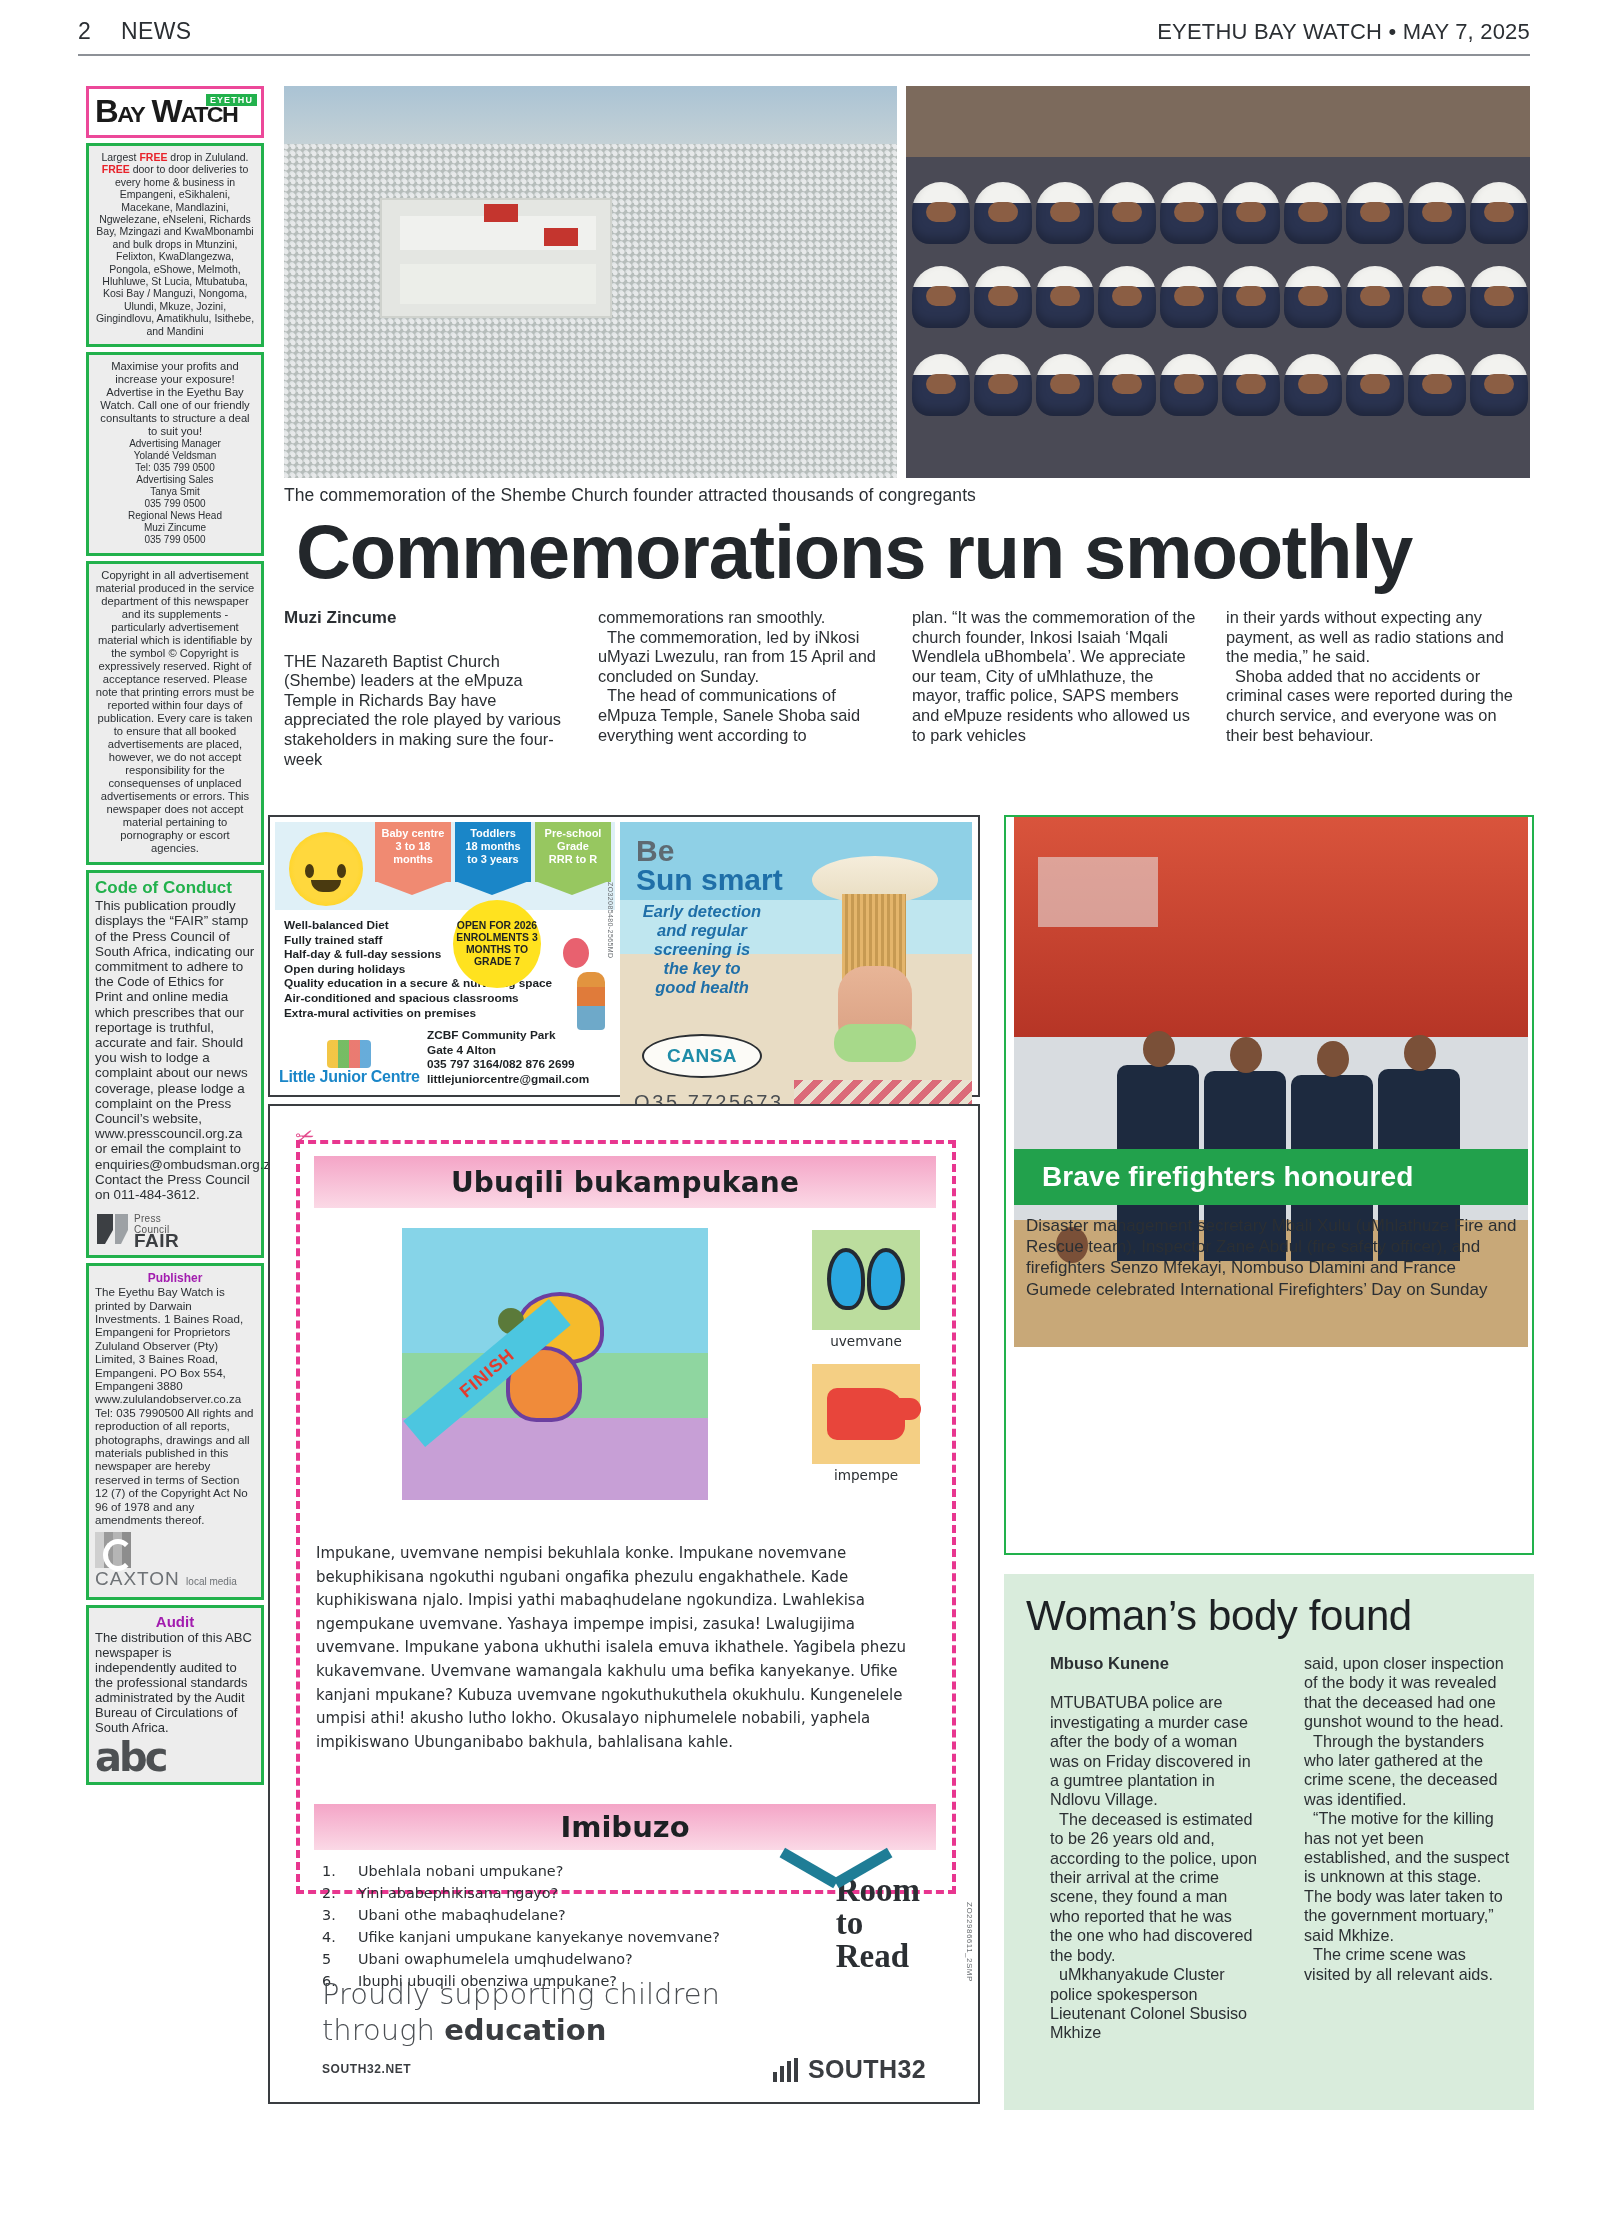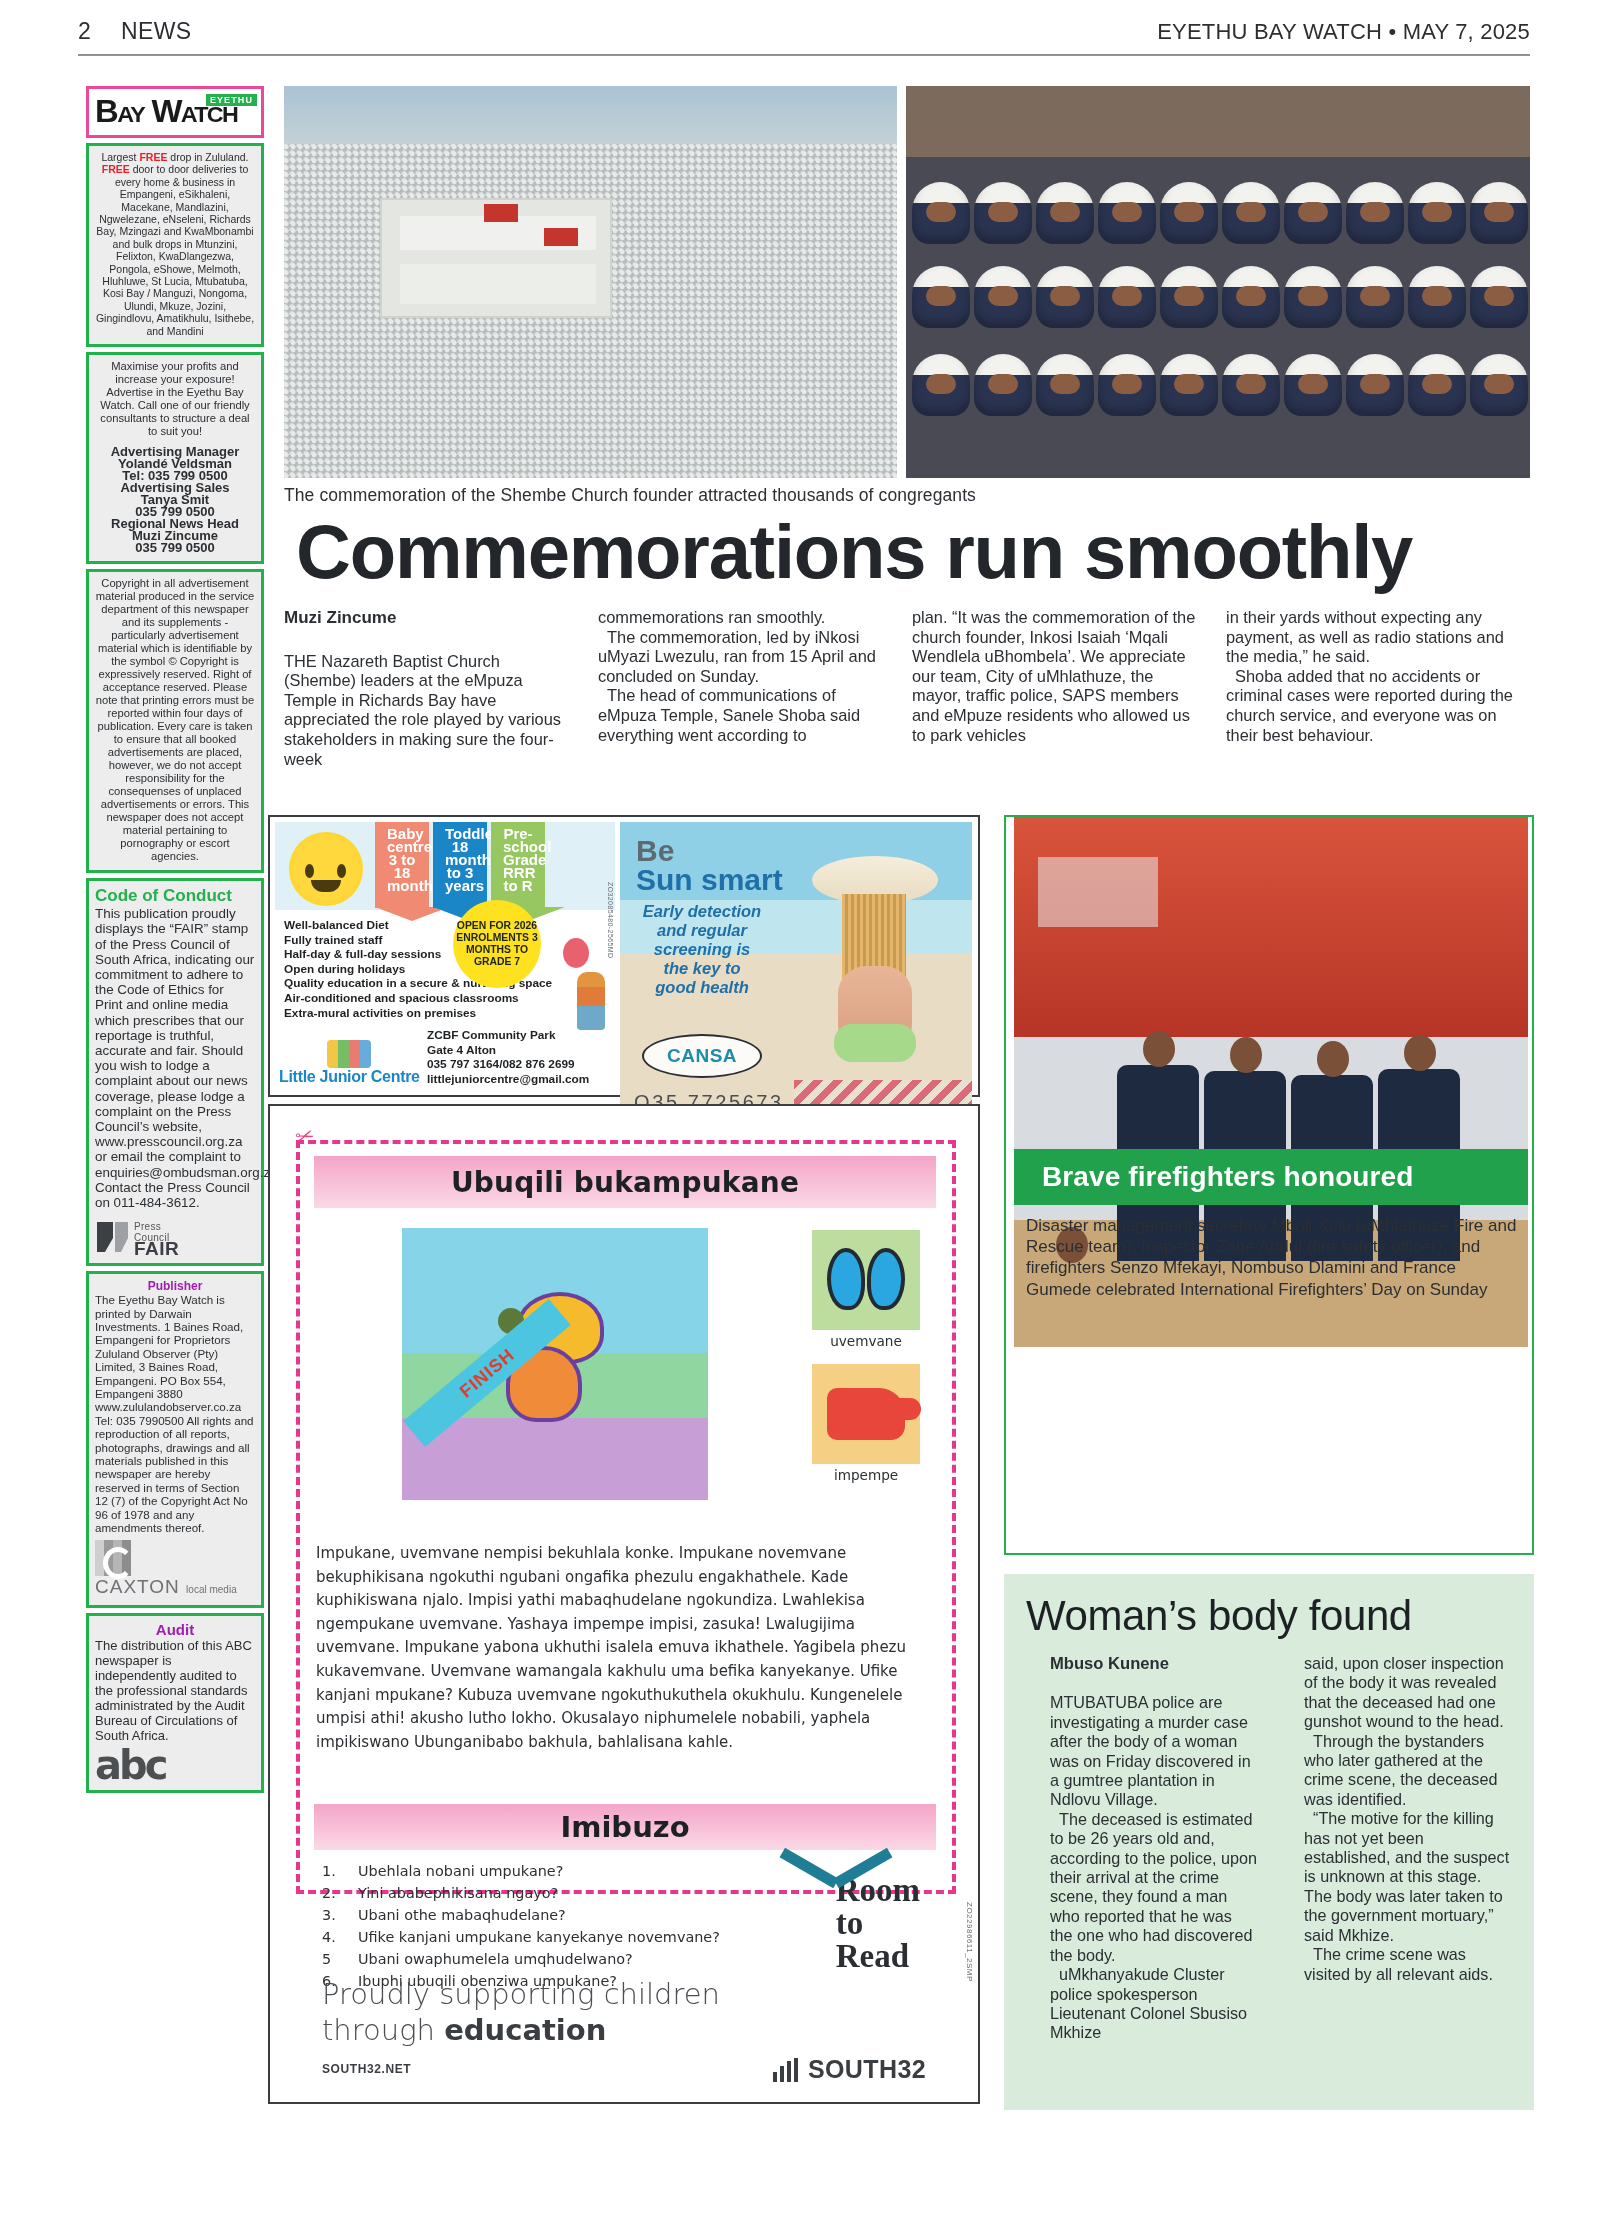--- a/index.html
+++ b/index.html
@@ -122,22 +122,22 @@
     position: absolute; left: 268px; top: 815px; width: 712px; height: 282px;
     border: 2px solid #3a3d41; background: #fff; display: flex; padding: 5px; gap: 5px;
   }
   .ad-junior { width: 340px; height: 268px; position: relative; overflow: hidden;
     background: linear-gradient(180deg,#dff0f7 0 33%, #ffffff 33% 100%); }
   .sun { position: absolute; left: 14px; top: 10px; width: 74px; height: 74px; border-radius: 50%;
     background: radial-gradient(circle,#ffd83d 60%, #ffcf00 100%); }
   .sun::before { content:""; position:absolute; left: 16px; top: 32px; width: 9px; height: 14px; border-radius: 50%; background:#4a3a10; box-shadow: 32px 0 0 #4a3a10; }
   .sun::after { content:""; position:absolute; left: 22px; top: 48px; width: 30px; height: 12px; border-radius: 0 0 16px 16px; background:#4a3a10; }
   .banners { position: absolute; left: 100px; top: 0; display: flex; gap: 4px; }
-  .bnr { width: 54px; color: #fff; font-weight: 700; font-size: 15px; line-height: 13px;
-     text-align: center; padding: 5px 12px 16px; position: relative;
+  .bnr { width: 76px; color: #fff; font-weight: 700; font-size: 11px; line-height: 13px;
+     text-align: center; padding: 5px 2px 16px; position: relative;
      font-family: "Liberation Sans Narrow","Liberation Sans",sans-serif; }
   .bnr::after { content:""; position: absolute; left: 0; bottom: -13px; width: 0; height: 0;
      border-left: 37px solid transparent; border-right: 37px solid transparent; }
   .bnr.b1 { background: #f08a72; } .bnr.b1::after { border-top: 14px solid #f08a72; }
   .bnr.b2 { background: #1a86c8; } .bnr.b2::after { border-top: 14px solid #1a86c8; }
   .bnr.b3 { background: #97c760; } .bnr.b3::after { border-top: 14px solid #97c760; }
   .ad-list { position: absolute; left: 9px; top: 96px; font-size: 11.8px; line-height: 14.6px;
      font-weight: 700; color: #1d2124; font-family: "Liberation Sans Narrow","Liberation Sans",sans-serif; width: 300px; }
   .badge-yellow { position: absolute; left: 178px; top: 78px; width: 88px; height: 88px; border-radius: 50%;
      background: #ffe21f; color: #1d2124; font-weight: 700; font-size: 10.4px; line-height: 12px;
@@ -295,21 +295,21 @@
     </div>
 
     <div class="rail-box">
       <div class="rail-txt rail-narrow">
         Largest <span class="red">FREE</span> drop in Zululand. <span class="red">FREE</span> door to door deliveries to every home &amp; business in Empangeni, eSikhaleni, Macekane, Mandlazini, Ngwelezane, eNseleni, Richards Bay, Mzingazi and KwaMbonambi and bulk drops in Mtunzini, Felixton, KwaDlangezwa, Pongola, eShowe, Melmoth, Hluhluwe, St Lucia, Mtubatuba, Kosi Bay / Manguzi, Nongoma, Ulundi, Mkuze, Jozini, Gingindlovu, Amatikhulu, Isithebe, and Mandini
       </div>
     </div>
 
     <div class="rail-box">
       <div class="rail-txt" style="font-size:11.2px;line-height:13px;">Maximise your profits and increase your exposure! Advertise in the Eyethu Bay Watch. Call one of our friendly consultants to structure a deal to suit you!</div>
-      <div class="rail-txt" style="font-size:13px;line-height:12px;margin-top:8px;font-weight:bold;">
+      <div class="rail-txt" style="font-size:10px;line-height:12px;margin-top:0;">
         <div>Advertising Manager</div>
         <div>Yolandé Veldsman</div>
         <div>Tel: 035 799 0500</div>
         <div>Advertising Sales</div>
         <div>Tanya Smit</div>
         <div>035 799 0500</div>
         <div>Regional News Head</div>
         <div>Muzi Zincume</div>
         <div>035 799 0500</div>
       </div>

